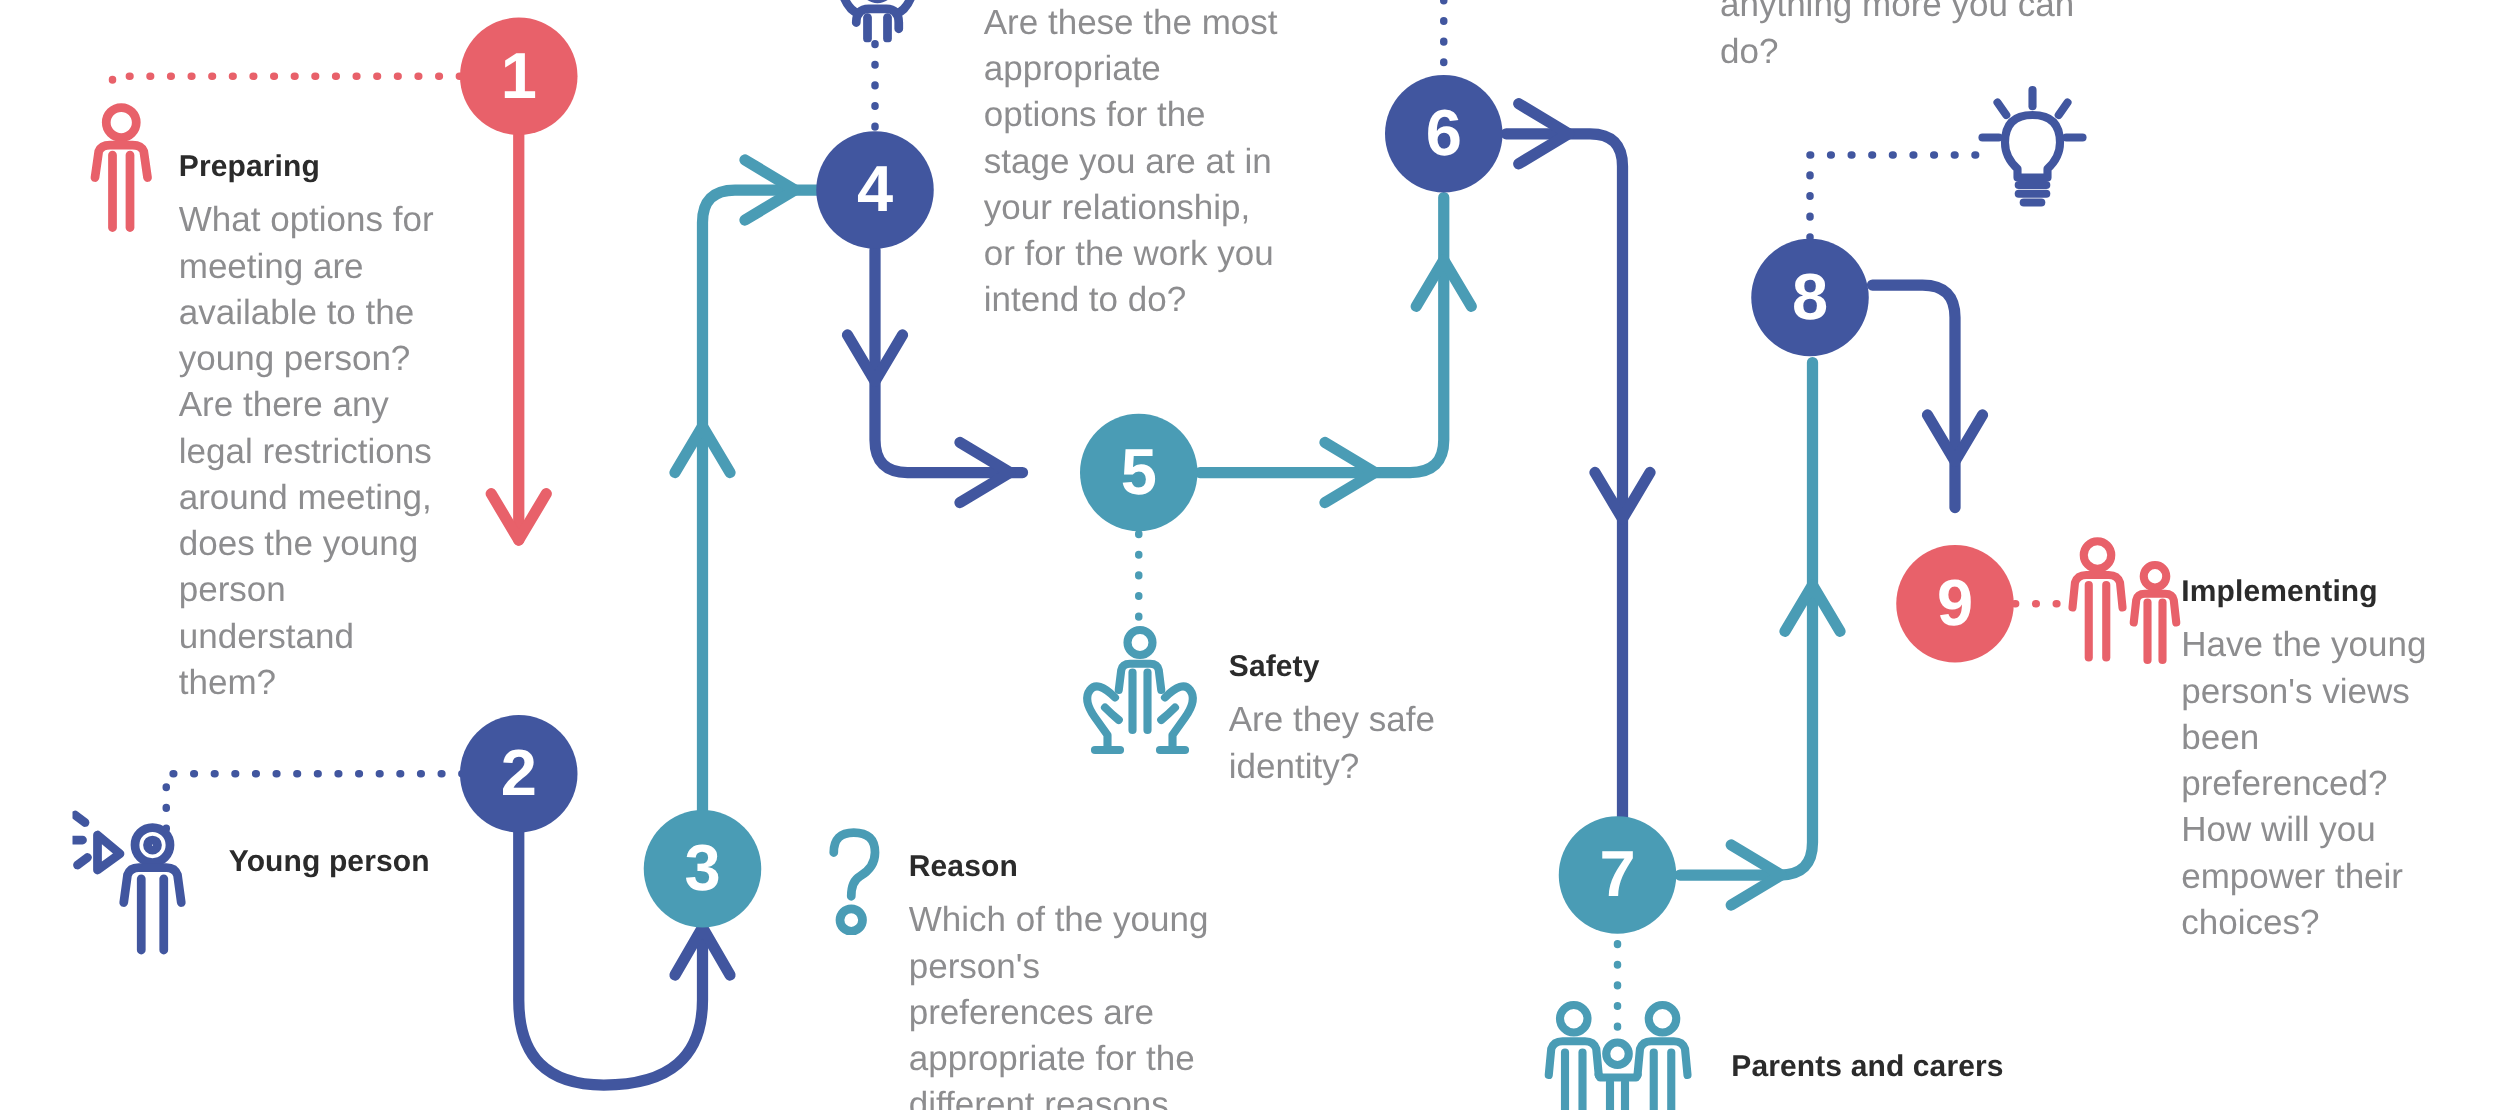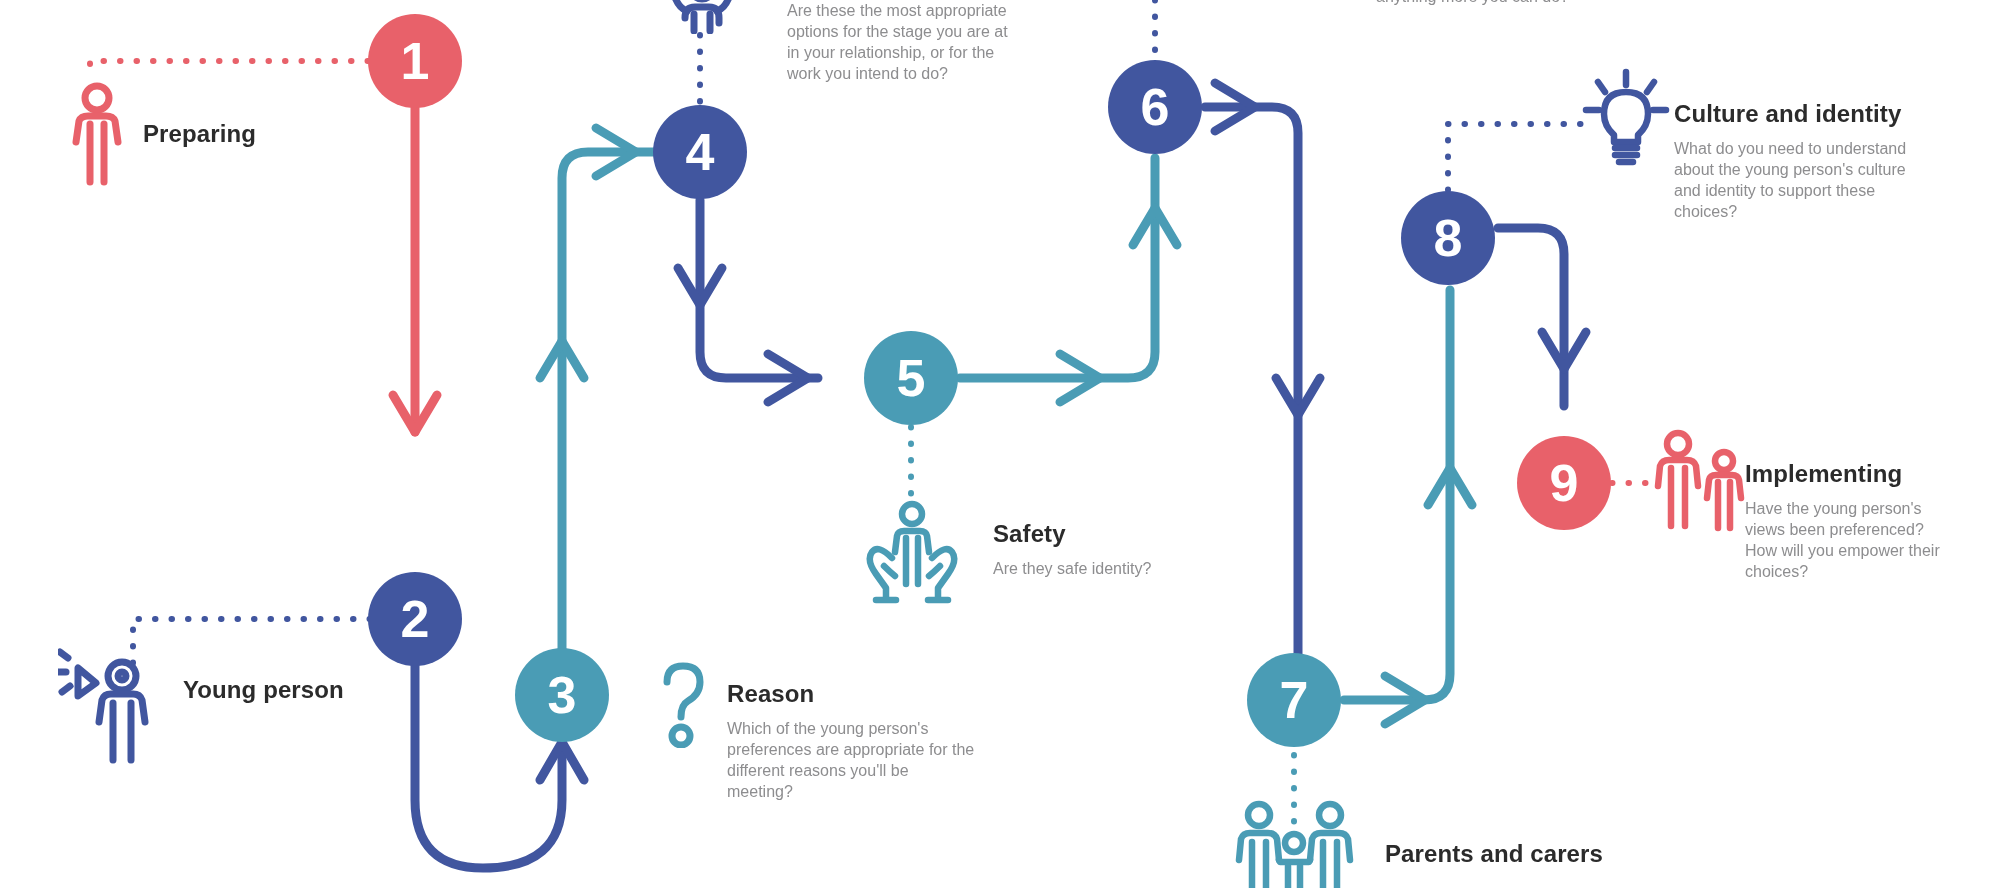--- a/index.html
+++ b/index.html
@@ -25,21 +25,21 @@
   .step.navy{background:#41569F;}
   .step.teal{background:#4A9CB5;}
 
   
   .label{position:absolute;}
   .label .ttl{
     font-size:24px;font-weight:700;color:#2b2b2b;
     letter-spacing:.1px;margin:0 0 10px 0;white-space:nowrap;
   }
   .label .body{
-    font-size:16px;color:#8d8d8f;line-height:1.32;margin:0;
+    font-size:28px;color:#8d8d8f;line-height:1.32;margin:0;
   }
 
   
   .icon{position:absolute;}
   .icon svg{display:block;}
 
   .clip-top{overflow:hidden;}
 </style>
 </head>
 <body>
@@ -279,51 +279,48 @@
         <circle cx="76" cy="33" r="9"></circle>
         <path d="M59,70 L61,52 Q62,47 68,47 L84,47 Q90,47 91,52 L93,70"></path>
         <path d="M70,54 L70,100"></path>
         <path d="M82,54 L82,100"></path>
       </g>
     </svg>
   </div>
 
   <div class="label" style="left:143px;top:120px;width:215px;">
     <p class="ttl">Preparing</p>
+    <p class="body">What options for meeting are available to the young person? Are there any legal restrictions around meeting, does the young person understand them?</p>
   </div>
 
   <div class="label" style="left:183px;top:676px;width:170px;">
     <p class="ttl">Young person</p>
   </div>
 
   <div class="label" style="left:727px;top:680px;width:250px;">
     <p class="ttl">Reason</p>
     <p class="body">Which of the young person's preferences are appropriate for the different reasons you'll be meeting?</p>
   </div>
 
   <div class="label" style="left:787px;top:0px;width:235px;">
     <p class="body">Are these the most appropriate options for the stage you are at in your relationship, or for the work you intend to do?</p>
   </div>
 
-  <div class="label" style="left:983px;top:520px;width:250px;margin-left:10px;">
+  <div class="label" style="left:983px;top:520px;width:250px;">
     <p class="ttl">Safety</p>
     <p class="body">Are they safe identity?</p>
   </div>
 
   <div class="label" style="left:1376px;top:-14px;width:330px;">
     <p class="body">anything more you can do?</p>
   </div>
 
   <div class="label" style="left:1385px;top:840px;width:320px;">
     <p class="ttl">Parents and carers</p>
   </div>
 
-  <div class="label" style="left:1674px;top:100px;width:240px;">
-    <p class="ttl">Culture and identity</p>
-    <p class="body">What do you need to understand about the young person's culture and identity to support these choices?</p>
-  </div>
 
   <div class="label" style="left:1745px;top:460px;width:200px;">
     <p class="ttl">Implementing</p>
     <p class="body">Have the young person's views been preferenced? How will you empower their choices?</p>
   </div>
 
 </div>
 
 </body></html>

